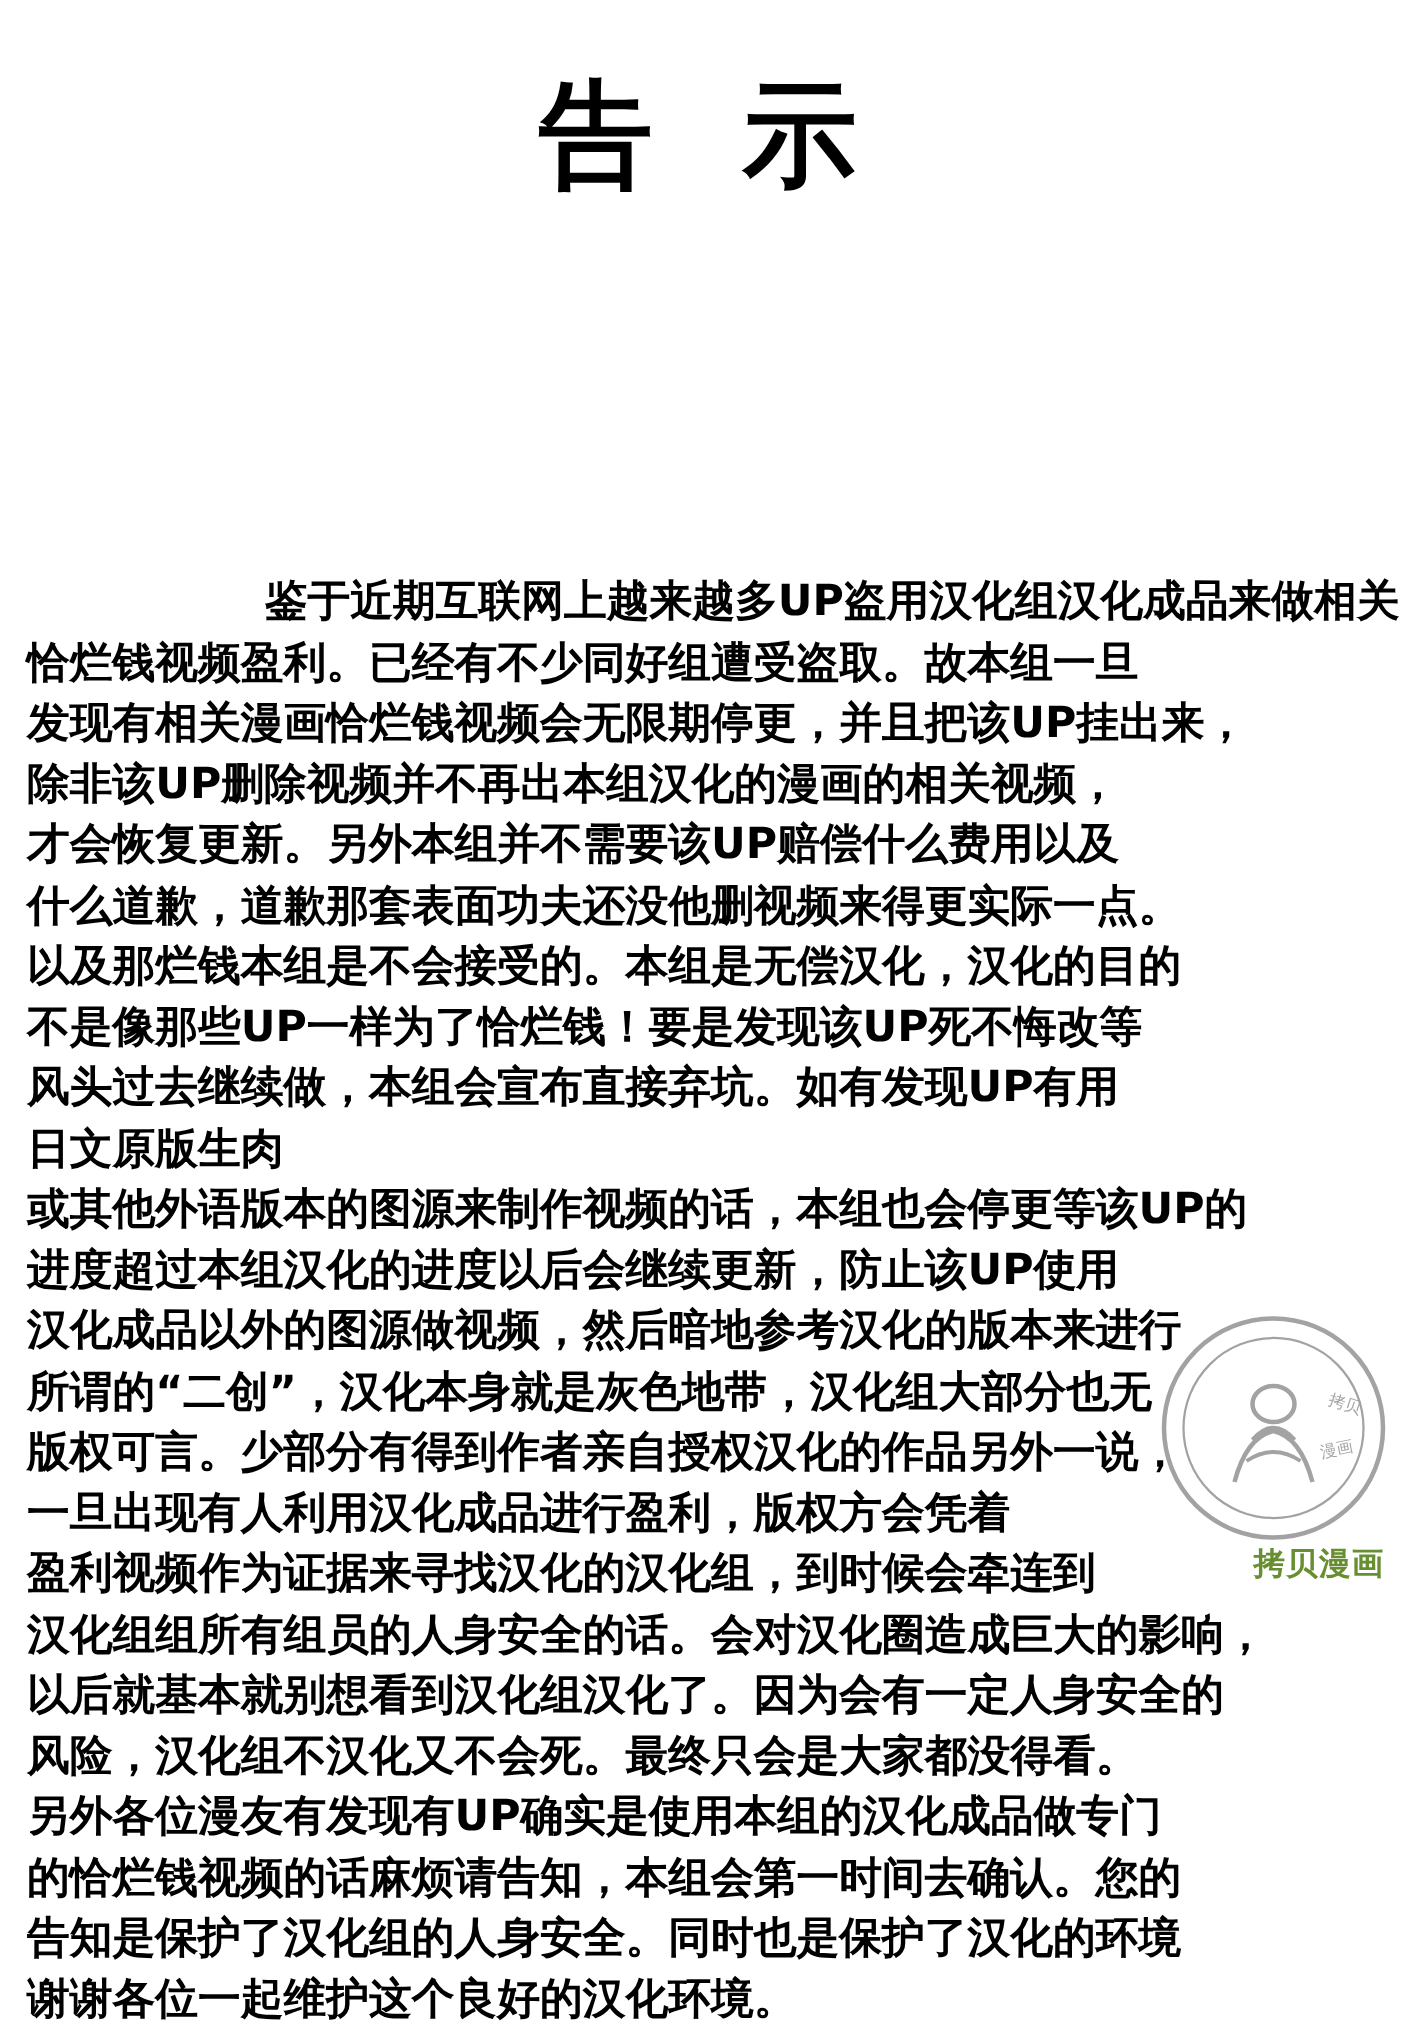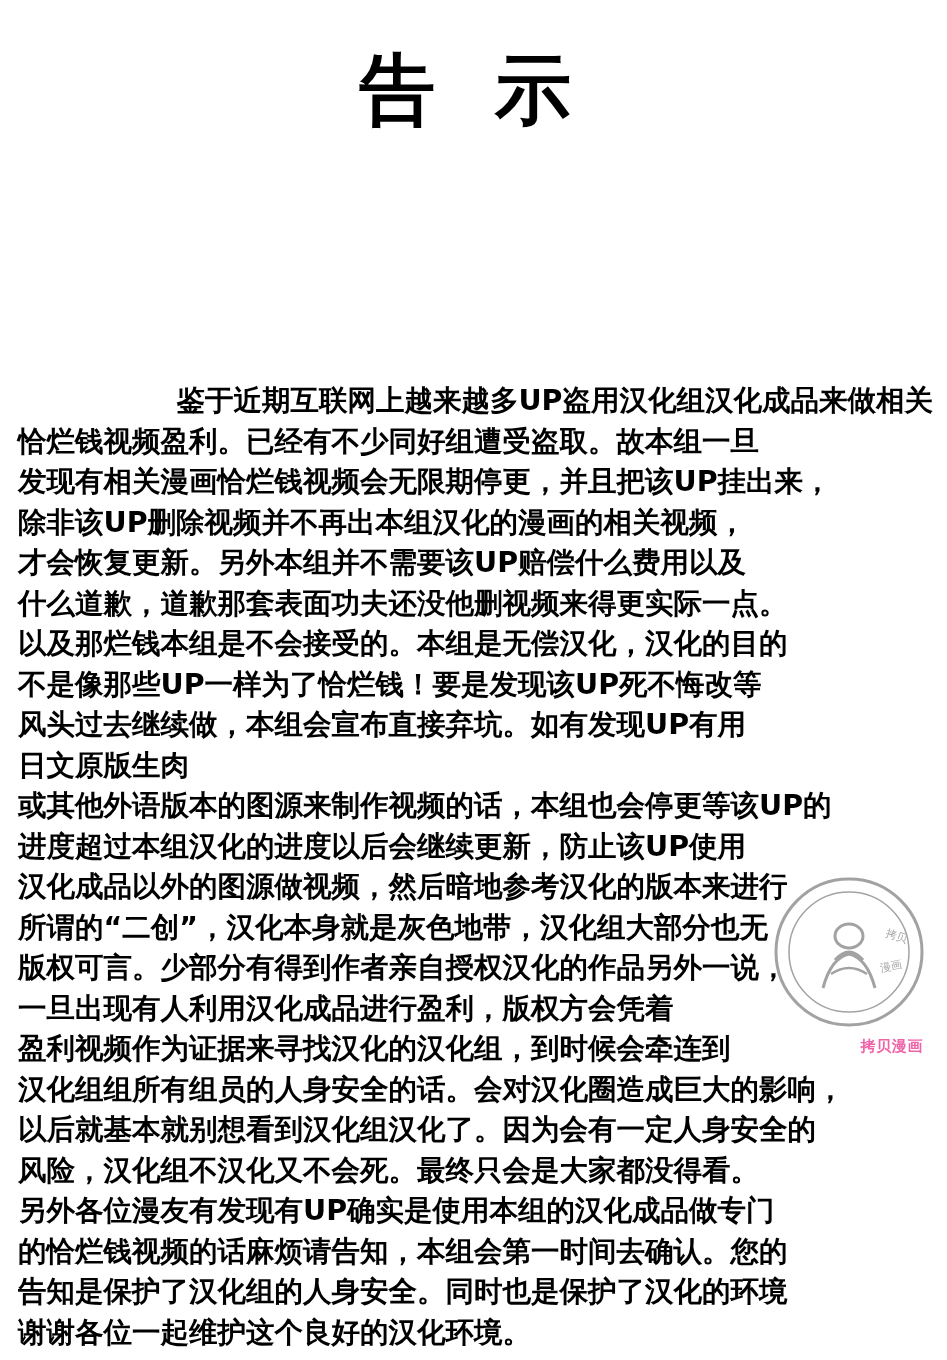--- a/index.html
+++ b/index.html
@@ -71,23 +71,23 @@
   }
   .watermark svg {
     display: block;
     width: 152px;
     height: 152px;
   }
   .watermark-label {
     position: absolute;
     right: 24px;
     bottom: 8px;
-    font-size: 15px;
+    font-size: 21px;
     font-weight: 700;
-    color: #ec4899;
+    color: #4d7c0f;
     opacity: 0.85;
     letter-spacing: 0.04em;
     font-family: Liberation Serif, serif;
   }
 </style>
 </head>
 <body>
 
 <div class="page">
 

